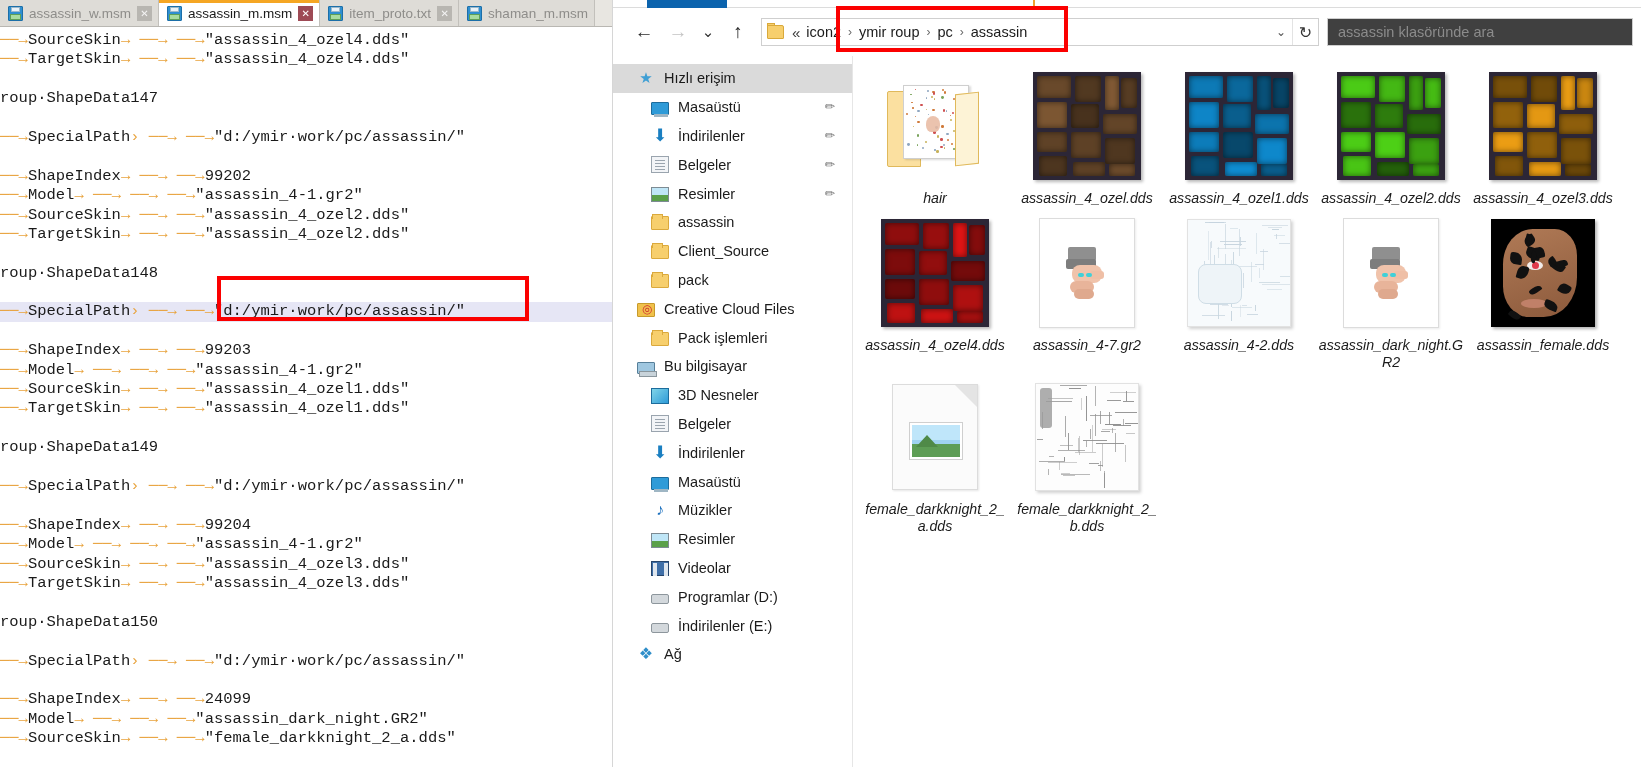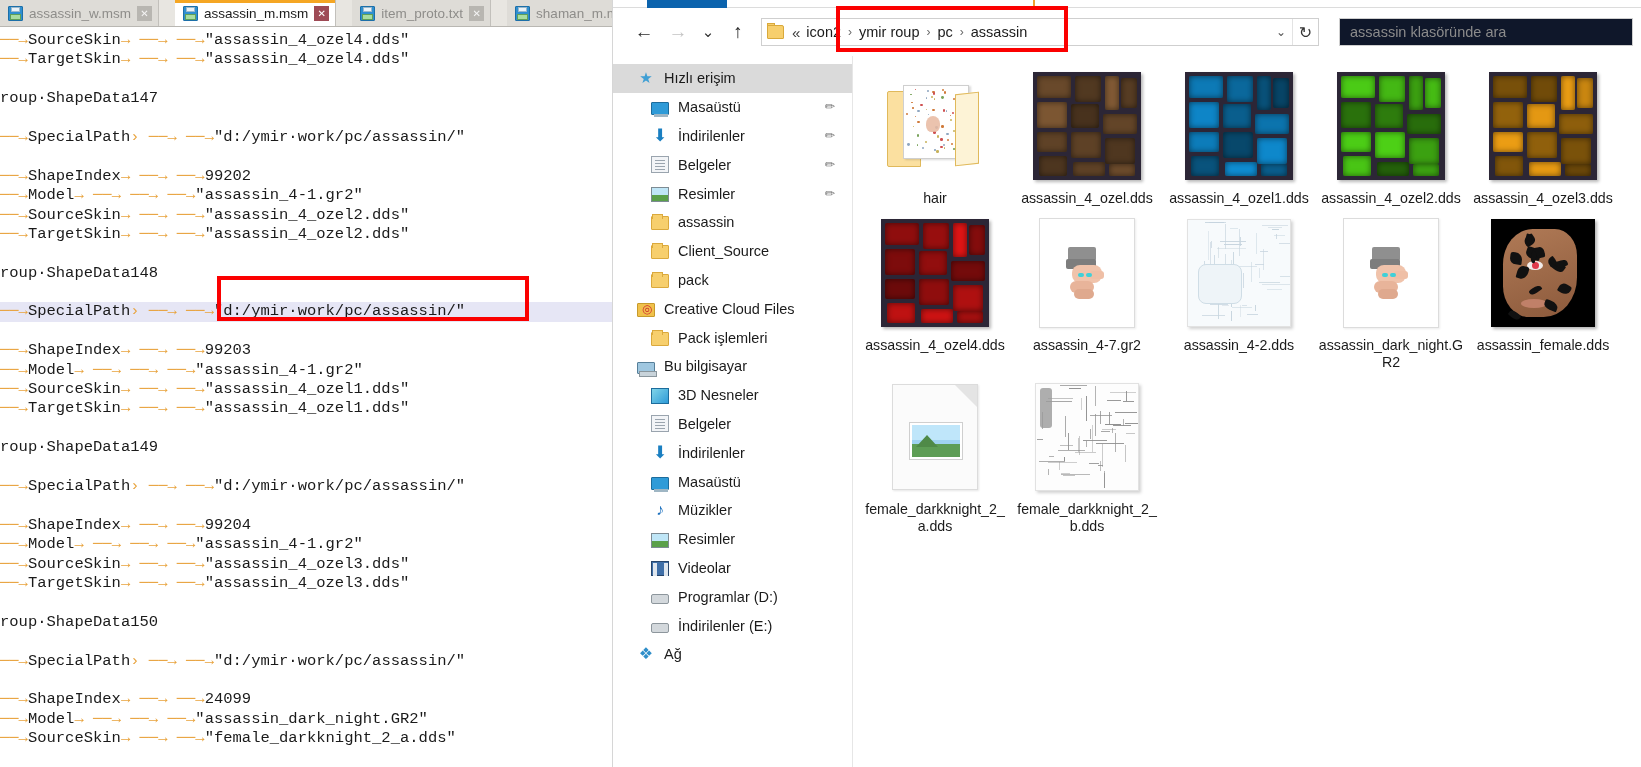--- a/index.html
+++ b/index.html
@@ -18,21 +18,20 @@
     background: #ffffff;
     overflow: hidden;
   }
   #tabbar {
     position: relative;
     height: 27px;
     background: #e8e6e1;
     display: flex;
     align-items: stretch;
     border-bottom: 1px solid #b9b7b2;
-    gap: 16px;
   }
   .tab {
     position: relative;
     display: flex; align-items: center;
     gap: 6px;
     padding: 0 6px 0 8px;
     background: #dedcd7;
     border-right: 1px solid #c2c0bb;
     font-size: 13.5px;
     color: #8e8d8a;
@@ -176,24 +175,24 @@
   #addr-refresh {
     position: absolute; right: 0; top: 0; bottom: 0;
     width: 26px; display: flex; align-items: center; justify-content: center;
     color: #333; font-size: 16px; cursor: pointer;
     border-left: 1px solid #e3e3e3;
   }
   #searchbox {
     flex: 1 1 auto;
     height: 28px;
     border: 1px solid #cfcfcf;
-    margin-left: 20px;
+    margin-left: 8px;
     display: flex; align-items: center;
     padding: 0 10px;
-    background: #0f172a;
+    background: #404040;
   }
   #searchbox .ph { font-size: 14.5px; color: #8b8b8b; }
 
   
   .redbox {
     position: absolute;
     border: 4px solid #fb0000;
     pointer-events: none;
     z-index: 40;
   }
@@ -249,20 +248,21 @@
   .ic.drive.win { background: #e8ecef; }
   .ic.drive.win::after { content:""; position:absolute; left:1px; top:-6px; width:9px; height:8px; background:#2f9bd8; }
   .ic.net { color: #2f8ec9; font-size: 16px; line-height:18px; text-align:center; }
 
   #content {
     position: relative;
     flex: 1 1 auto;
     background: #ffffff;
     padding: 10px 0 0 6px;
     overflow: hidden;
+    font-style: italic;
   }
   .filegrid {
     display: flex; flex-wrap: wrap;
     align-content: flex-start;
   }
   .file {
     width: 152px;
     padding: 4px 2px 6px 2px;
     display: flex; flex-direction: column; align-items: center;
     cursor: default;

